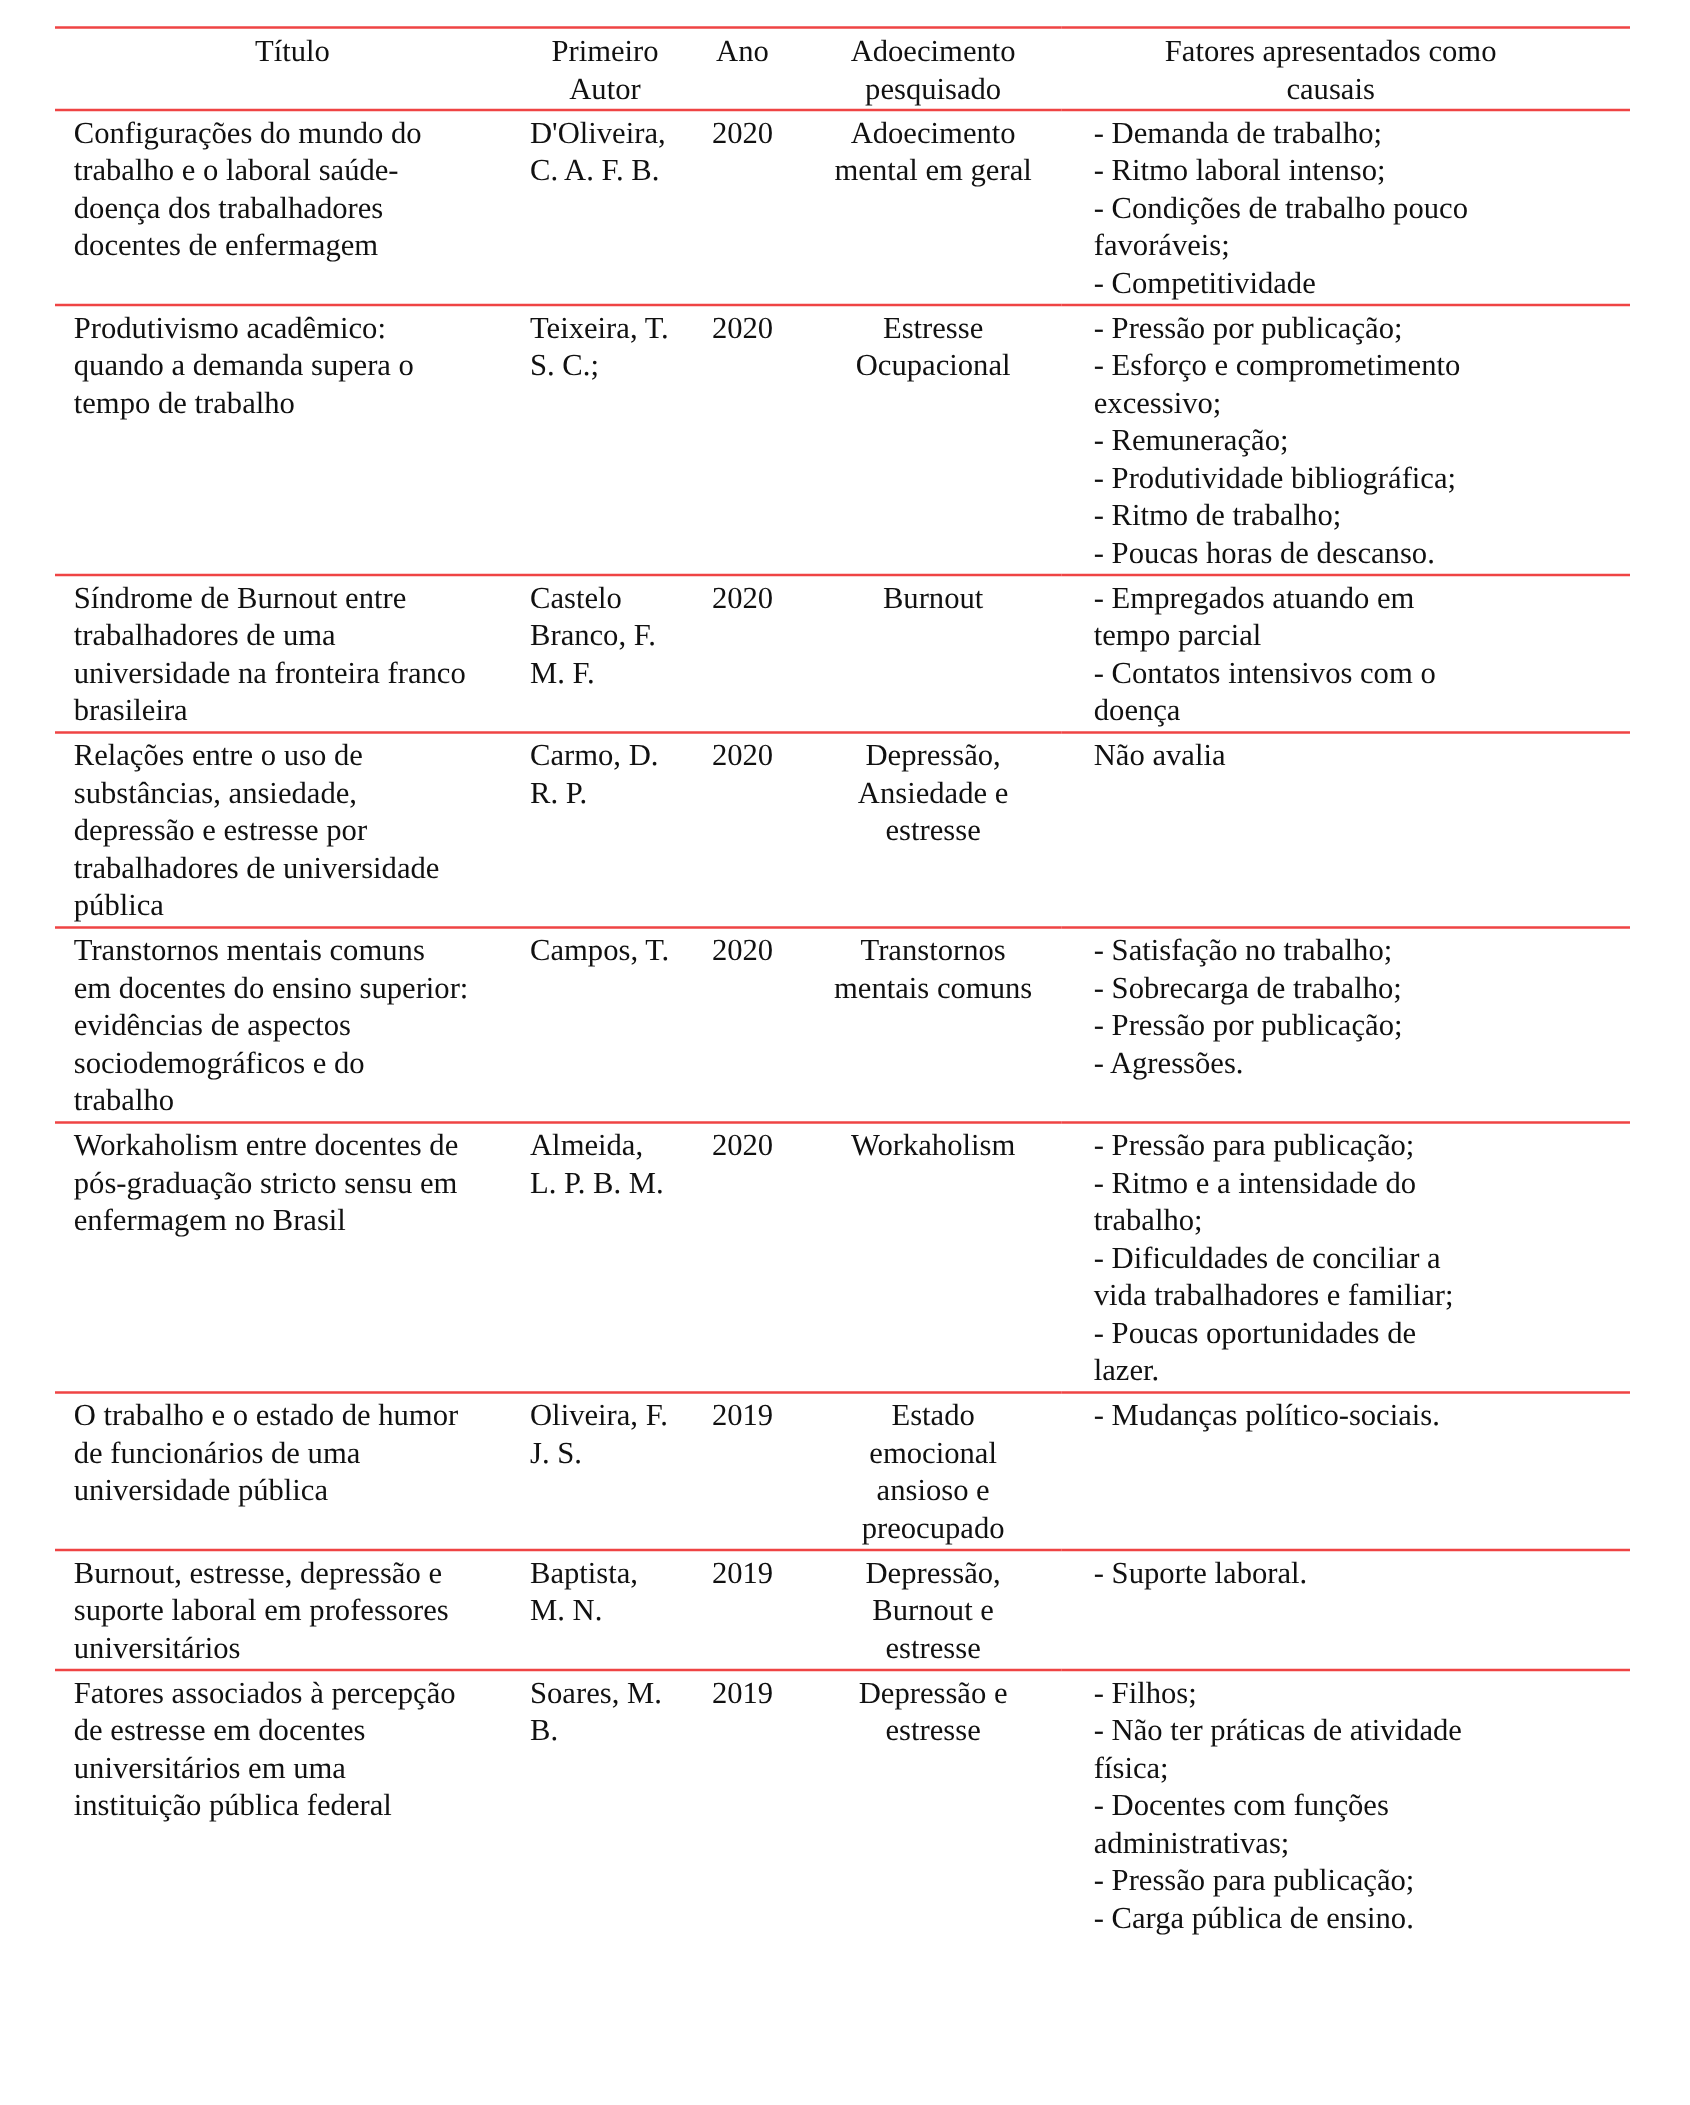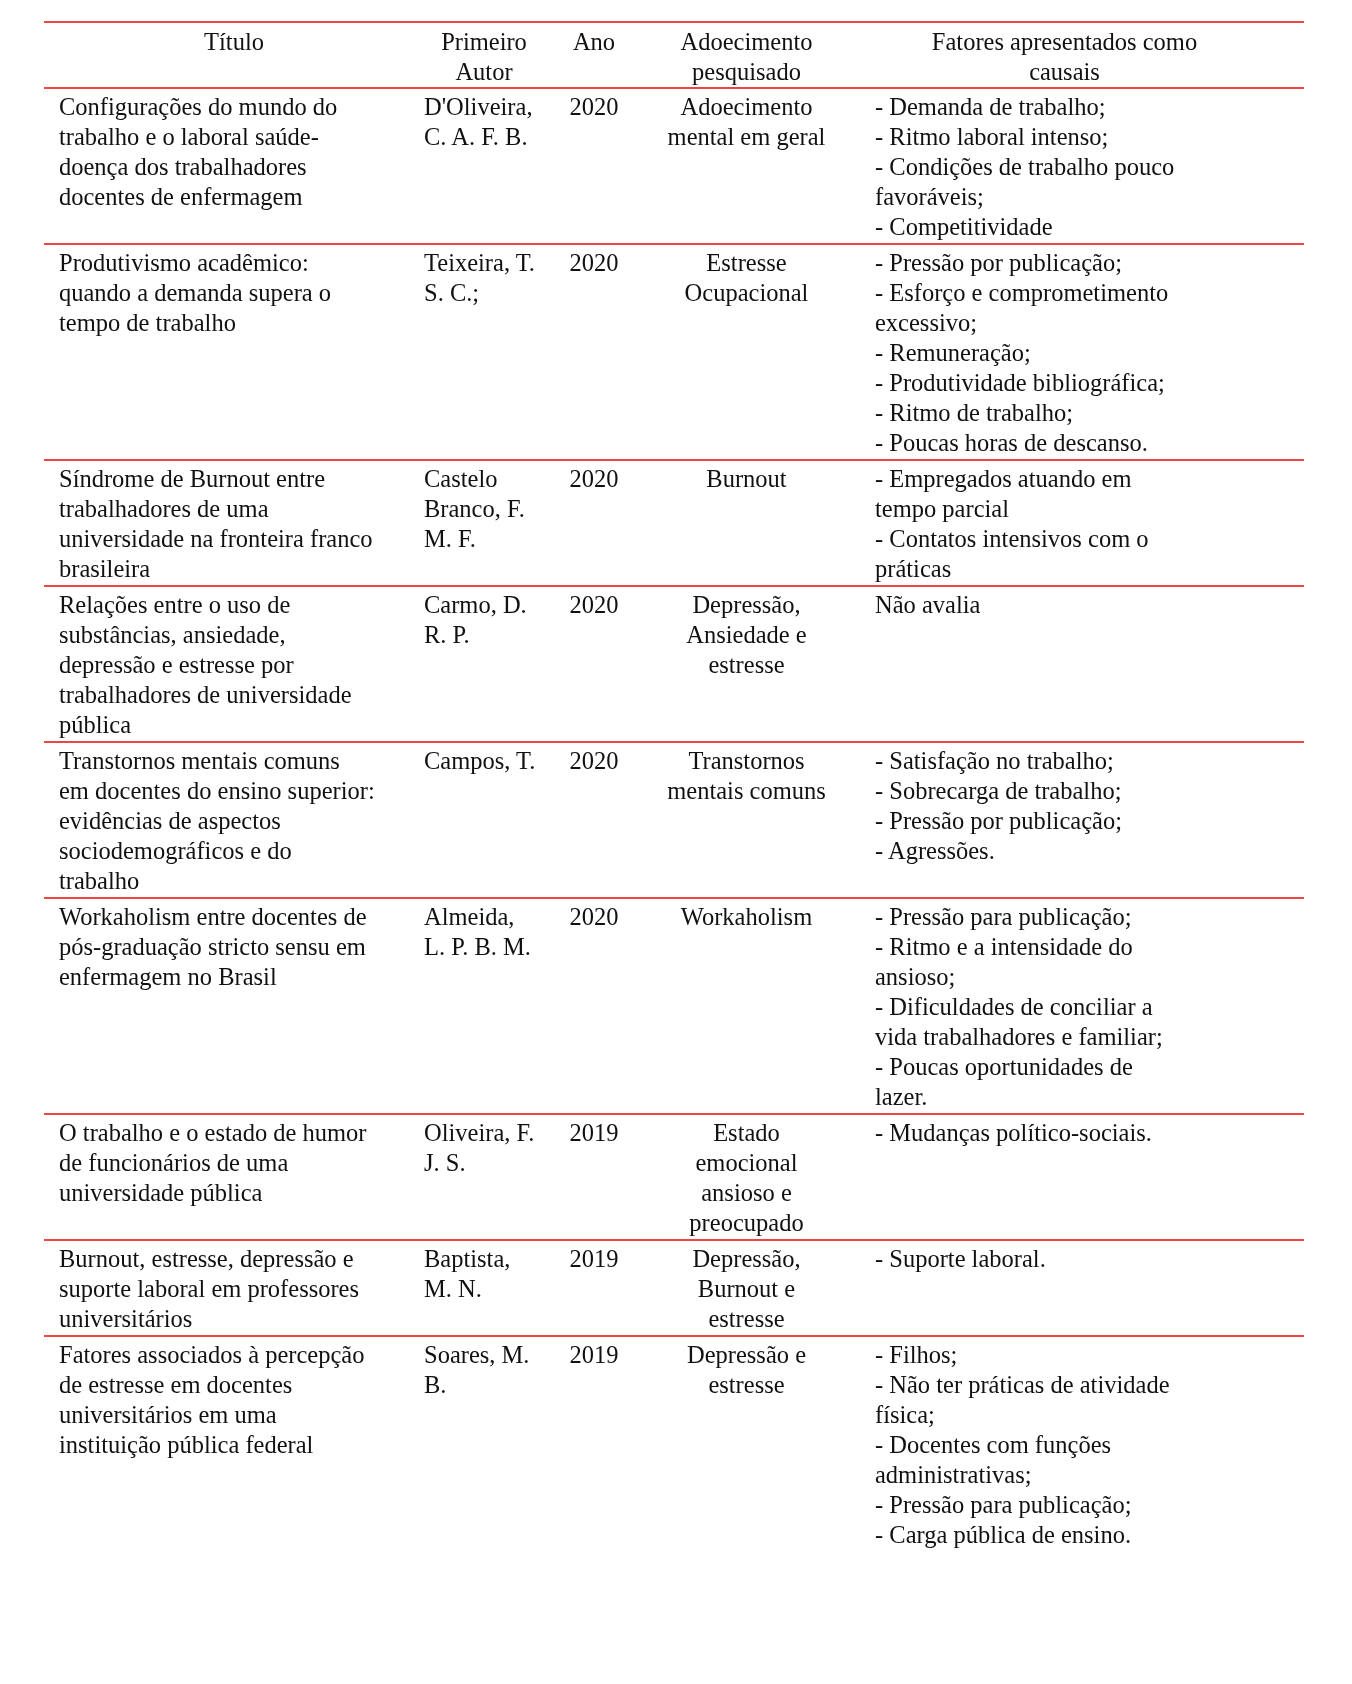--- a/index.html
+++ b/index.html
@@ -160,21 +160,21 @@
           <td class="year">
             <span class="line">2020</span>
           </td>
           <td class="ill">
             <span class="line"><span class="it">Burnout</span></span>
           </td>
           <td class="fac">
             <span class="line">- Empregados atuando em</span>
             <span class="line">tempo parcial</span>
             <span class="line">- Contatos intensivos com o</span>
-            <span class="line">práticas</span>
+            <span class="line">doença</span>
           </td>
         </tr>
         <tr style="height: 150px;">
           <td class="title">
             <span class="line">Relações entre o uso de</span>
             <span class="line">substâncias, ansiedade,</span>
             <span class="line">depressão e estresse por</span>
             <span class="line">trabalhadores de universidade</span>
             <span class="line">pública</span>
           </td>
@@ -231,21 +231,21 @@
           </td>
           <td class="year">
             <span class="line">2020</span>
           </td>
           <td class="ill">
             <span class="line"><span>Workaholism</span></span>
           </td>
           <td class="fac">
             <span class="line">- Pressão para publicação;</span>
             <span class="line">- Ritmo e a intensidade do</span>
-            <span class="line">ansioso;</span>
+            <span class="line">trabalho;</span>
             <span class="line">- Dificuldades de conciliar a</span>
             <span class="line">vida trabalhadores e familiar;</span>
             <span class="line">- Poucas oportunidades de</span>
             <span class="line">lazer.</span>
           </td>
         </tr>
         <tr style="height: 120px;">
           <td class="title">
             <span class="line">O trabalho e o estado de humor</span>
             <span class="line">de funcionários de uma</span>

